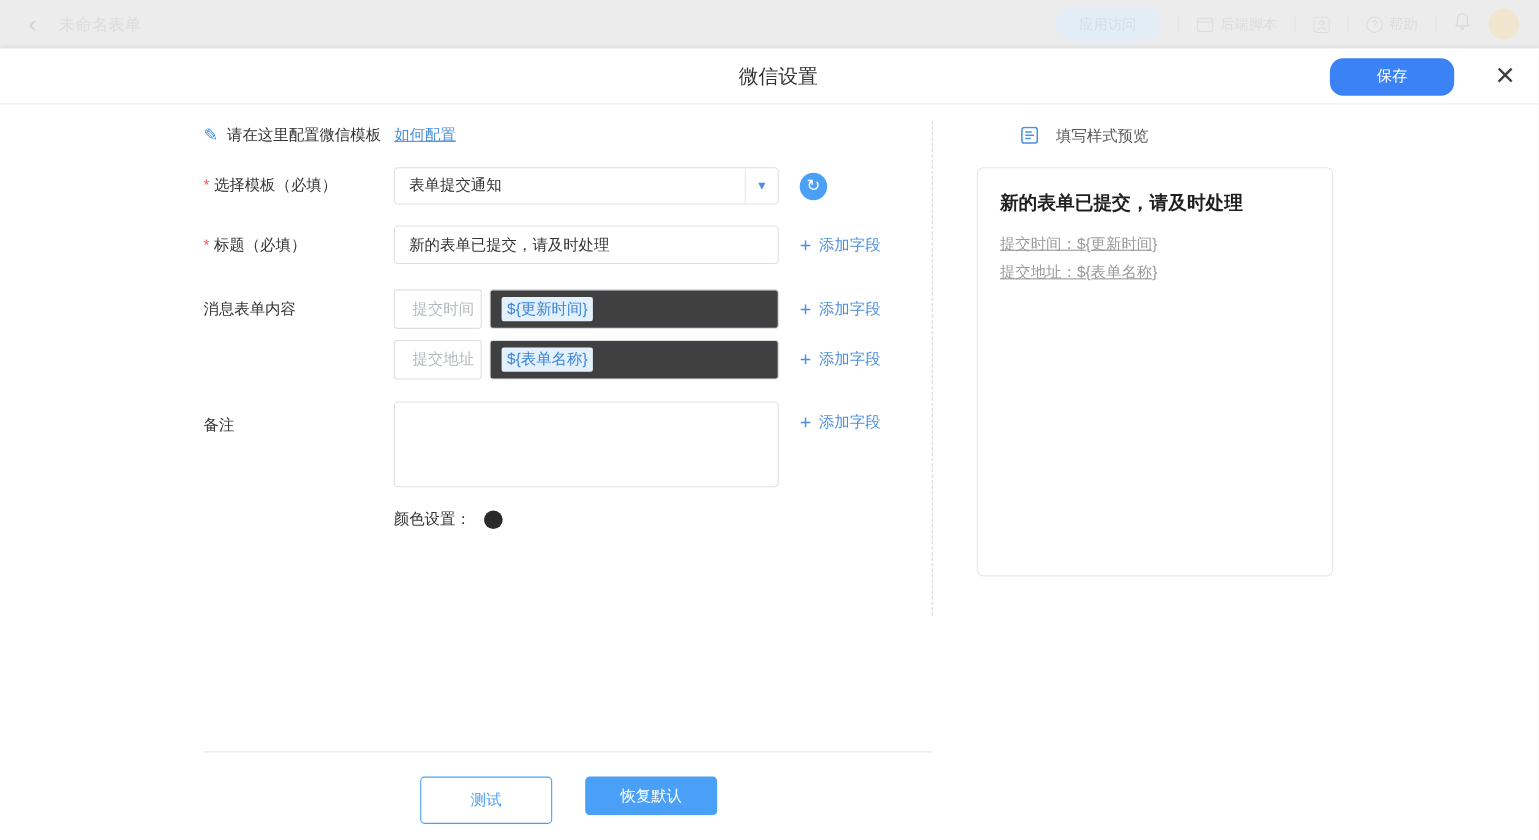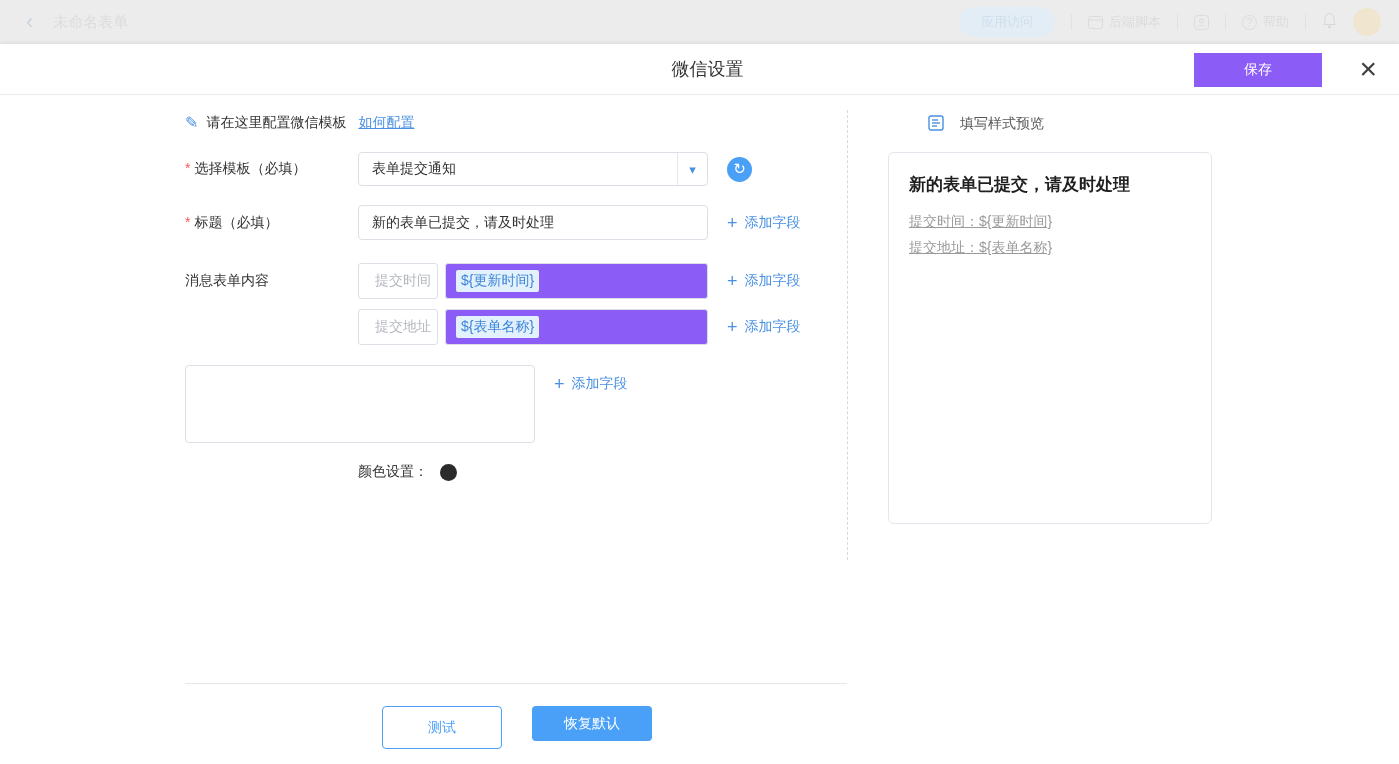--- a/index.html
+++ b/index.html
@@ -22,22 +22,22 @@
   .tb-qicon { width:15px; height:15px; border:1px solid #dcdcdc; border-radius:50%;
               font-size:10px; color:#dcdcdc; display:flex; align-items:center; justify-content:center; }
   .tb-avatar { width:28px; height:28px; border-radius:50%; background:#f0e6cf; }
 
   
   .modal { position:absolute; top:44px; left:0; width:1399px; height:720px; background:#fff;
            box-shadow:0 -1px 4px rgba(0,0,0,0.08); }
   .modal-header { position:relative; height:51px; border-bottom:1px solid #e7ebf0; }
   .modal-title { position:absolute; left:16px; right:0; top:0; height:51px; text-align:center;
                  font-size:18px; color:#333; line-height:51px; }
-  .save-btn { position:absolute; right:77px; top:9px; width:128px; height:34px; background:#8b5cf6;
-              color:#fff; font-size:14px; border:none; border-radius:0; cursor:pointer;
+  .save-btn { position:absolute; right:77px; top:9px; width:113px; height:34px; background:#3b82f6;
+              color:#fff; font-size:14px; border:none; border-radius:12px; cursor:pointer;
               font-family:inherit; }
   .close-x { position:absolute; right:22px; top:6px; font-size:30px; font-weight:300; color:#3f3f3f;
              cursor:pointer; line-height:38px; }
 
   .content { position:relative; height:669px; }
 
   
   .row { position:absolute; left:185px; display:flex; align-items:center; }
   .f-label { width:173px; font-size:14px; color:#333; flex:none; }
   .req { color:#f25b5b; margin-right:4px; }
@@ -57,21 +57,21 @@
                  margin-left:19px; cursor:pointer; border:none; font-family:inherit; }
 
   .title-row { top:110px; }
   .text-input { width:350px; height:35px; border:1px solid #dcdfe6; border-radius:4px;
                 font-size:14px; color:#333; padding:0 13px; font-family:inherit; outline:none; }
 
   .kv-row-a { top:168px; }
   .kv-row-b { top:214px; }
   .key-box { width:80px; height:36px; border:1px solid #dcdfe6; border-radius:3px; background:#fff;
              font-size:14px; color:#b4b8bf; display:flex; align-items:center; padding-left:16px; flex:none; }
-  .val-box { width:263px; height:36px; border:1px solid #dcdfe6; border-radius:3px; background:#8b5cf6;
+  .val-box { width:263px; height:36px; border:1px solid #dcdfe6; border-radius:3px; background:#404040;
              display:flex; align-items:center; padding-left:10px; margin-left:7px; cursor:text; }
   .token { background:#e3f1fc; color:#3d85d8; font-size:14px; padding:2px 5px; border-radius:2px; }
 
   .remark-row { top:270px; align-items:flex-start; }
   .remark-row .f-label { padding-top:13px; }
   .remark-area { width:350px; height:78px; border:1px solid #dcdfe6; border-radius:4px; resize:none;
                  font-family:inherit; font-size:14px; padding:8px 12px; outline:none; }
   .remark-row .add-field { margin-top:10px; }
 
   .add-field { display:flex; align-items:center; gap:7px; color:#4a90e2; font-size:14px;
@@ -196,20 +196,21 @@
         <div class="val-box">
           <span class="token">${表单名称}</span>
         </div>
         <span class="add-field">
           <span class="plus">+</span>
           <span>添加字段</span>
         </span>
       </div>
 
       <div class="row remark-row">
+        <div class="f-label">备注</div>
         <textarea class="remark-area" style=""></textarea>
         <span class="add-field">
           <span class="plus">+</span>
           <span>添加字段</span>
         </span>
       </div>
 
       <div class="color-row">
         <span class="color-label">颜色设置：</span>
         <span class="color-swatch" style="background: rgb(43, 43, 43);"></span>

